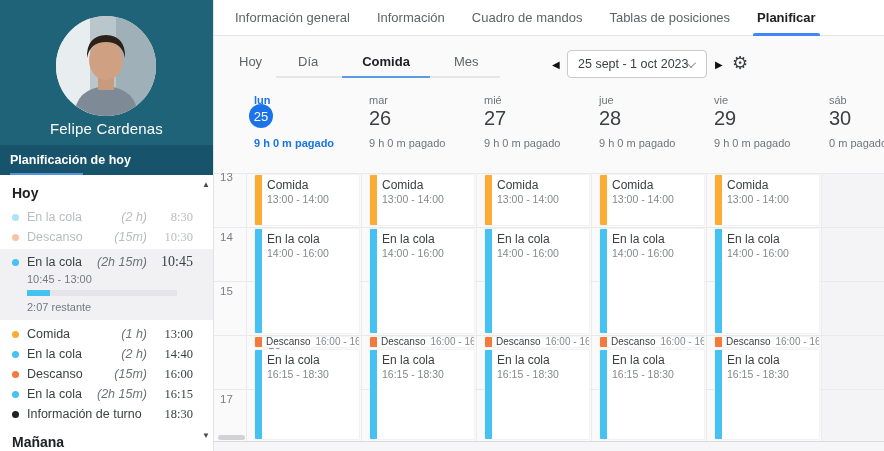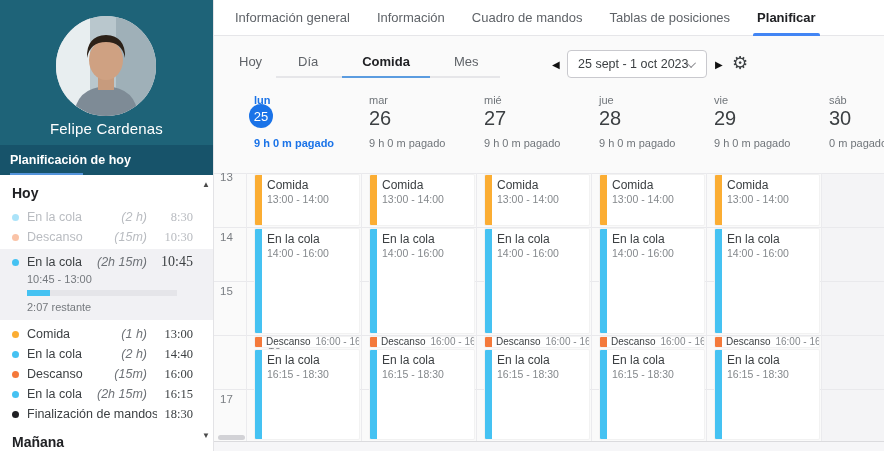--- a/index.html
+++ b/index.html
@@ -167,21 +167,21 @@
           <span class="tm">16:00</span>
         </div>
         <div class="sb-row upcoming">
           <span class="dot" style="background: rgb(69, 194, 242);"></span>
           <span class="nm">En la cola</span>
           <span class="dur">(2h 15m)</span>
           <span class="tm">16:15</span>
         </div>
         <div class="sb-row upcoming">
           <span class="dot" style="background: rgb(32, 33, 36);"></span>
-          <span class="nm">Finalización de mandos</span>
+          <span class="nm">Información de turno</span>
           <span class="tm">18:30</span>
         </div>
         <div class="sb-head tomorrow">Mañana</div>
       </div>
     <span class="sb-arrow up" style="top:180px;">▲</span>
     <span class="sb-arrow down" style="top:431px;">▼</span>
   </aside>
 
   <main id="main">
     <nav id="tabbar">

